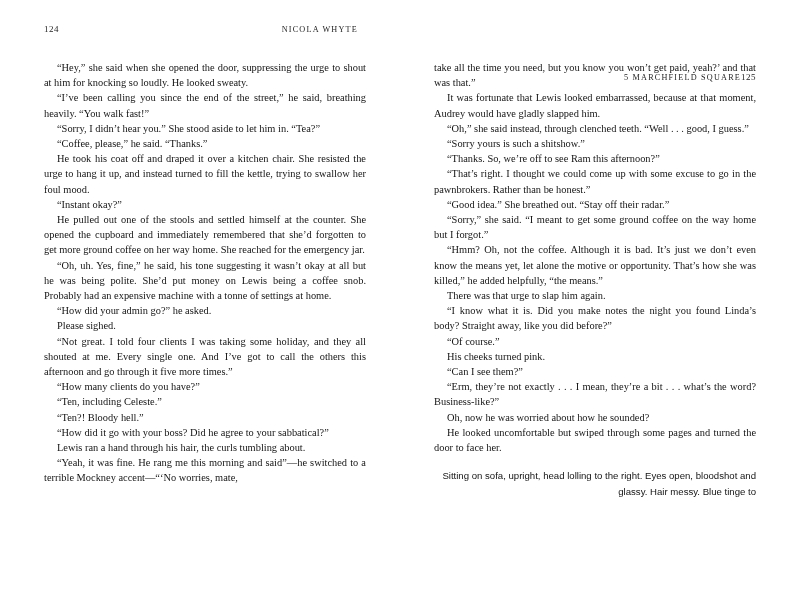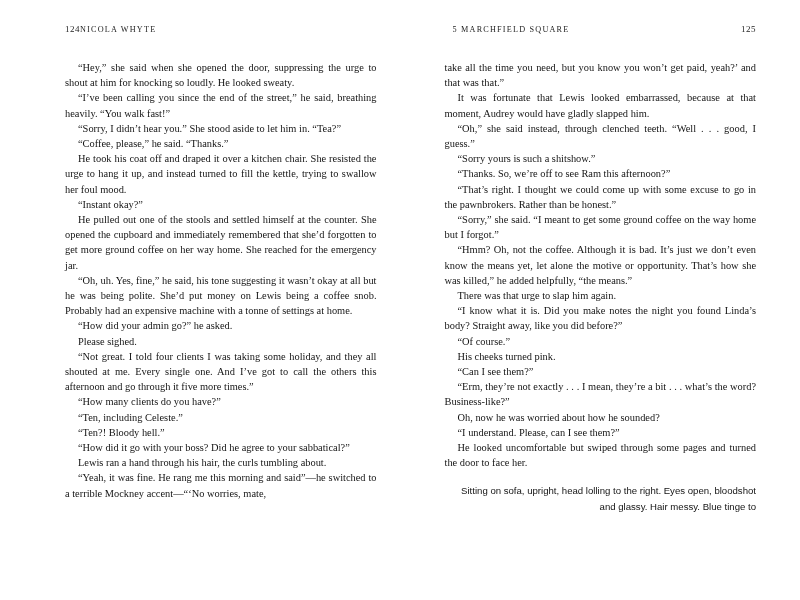--- a/index.html
+++ b/index.html
@@ -13,21 +13,20 @@
     font-family: "Liberation Serif", serif;
     color: #141414;
     overflow: hidden;
   }
   .spread {
     position: relative;
     width: 800px;
     height: 492px;
     display: flex;
     box-sizing: border-box;
-    padding-left: 21px;
   }
   .page {
     position: relative;
     width: 400px;
     height: 600px;
     box-sizing: border-box;
   }
   .page-left {
     padding: 24px 34px 28px 44px;
   }
@@ -42,26 +41,26 @@
     color: #1d1d1d;
     height: 16px;
     margin-bottom: 20px;
   }
   .running-head .folio {
     font-size: 9px;
     letter-spacing: 0.5px;
   }
   .running-head .title {
     flex: 1;
-    text-align: left;
+    text-align: right;
   }
   .rh-left .folio { order: 0; }
   .rh-left .title { order: 1; padding-right: 8px;}
   .rh-right .title { order: 0; padding-left: 8px;}
-  .rh-right .folio { order: 1; }
+  .rh-right .folio { order: 1; margin-top: 48px; }
 
   .body-text p {
     margin: 0;
     font-size: 10.4px;
     line-height: 15.2px;
     text-align: justify;
     text-indent: 13px;
     hyphens: auto;
     -webkit-hyphens: auto;
   }
@@ -113,28 +112,28 @@
       <span class="title">5 MARCHFIELD SQUARE</span>
       <span class="folio">125</span>
     </div>
     <div class="body-text">
       <p class="noindent">take all the time you need, but you know you won’t get paid, yeah?’ and that was that.”</p>
       <p>It was fortunate that Lewis looked embarrassed, because at that moment, Audrey would have gladly slapped him.</p>
       <p>“Oh,” she said instead, through clenched teeth. “Well . . . good, I guess.”</p>
       <p>“Sorry yours is such a shitshow.”</p>
       <p>“Thanks. So, we’re off to see Ram this afternoon?”</p>
       <p>“That’s right. I thought we could come up with some excuse to go in the pawnbrokers. Rather than be honest.”</p>
+      <p>“Good idea.” She breathed out. “Stay off their radar.”</p>
       <p>“Sorry,” she said. “I meant to get some ground coffee on the way home but I forgot.”</p>
       <p>“Hmm? Oh, not the coffee. Although it is bad. It’s just we don’t even know the means yet, let alone the motive or opportunity. That’s how she was killed,” he added helpfully, “the means.”</p>
       <p>There was that urge to slap him again.</p>
       <p>“I know what it is. Did you make notes the night you found Linda’s body? Straight away, like you did before?”</p>
       <p>“Of course.”</p>
       <p>His cheeks turned pink.</p>
       <p>“Can I see them?”</p>
       <p>“Erm, they’re not exactly . . . I mean, they’re a bit . . . what’s the word? Business-like?”</p>
       <p>Oh, now he was worried about how he sounded?</p>
-      <p>“I understand. Please, can I see them?”</p>
       <p>He looked uncomfortable but swiped through some pages and turned the door to face her.</p>
       <p class="note">Sitting on sofa, upright, head lolling to the right. Eyes open, bloodshot and glassy. Hair messy. Blue tinge to</p>
     </div>
   </div>
 
 </div>
 
 </body></html>

